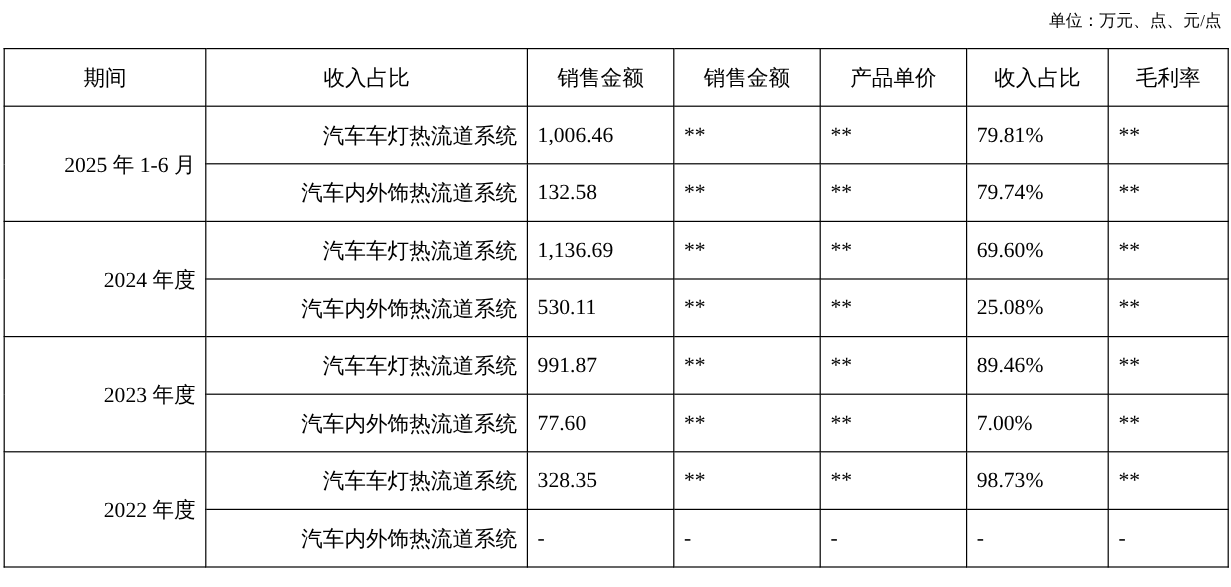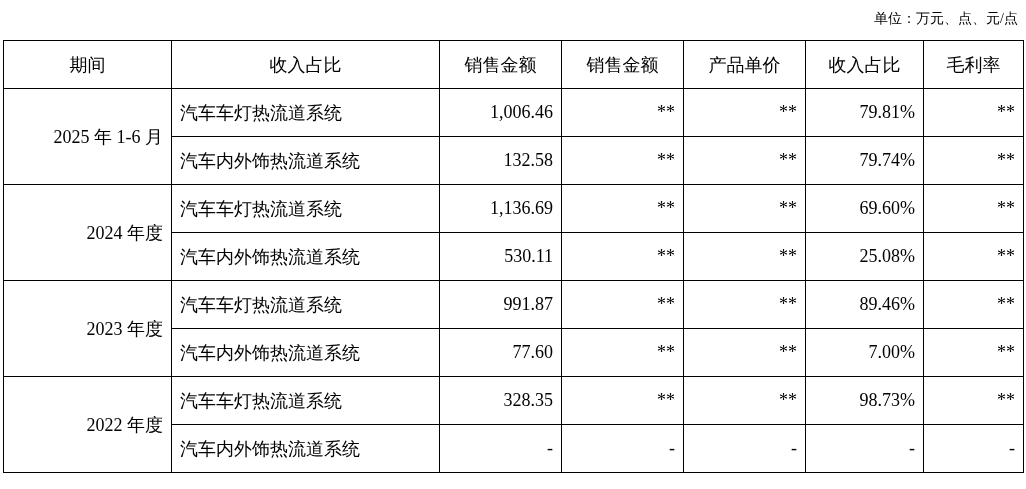--- a/index.html
+++ b/index.html
@@ -58,24 +58,23 @@
   .col-qty      { width: 122px; }
   .col-price    { width: 122px; }
   .col-share    { width: 118px; }
   .col-margin   { width: 100px; }
 
   td.period-cell {
     text-align: right;
     vertical-align: middle;
   }
   td.product-cell {
-    text-align: left;
+    text-align: right;
   }
   td.num-cell {
-    text-align: right;
     padding-right: 10px;
   }
 </style>
 </head>
 <body>
 
 <div class="page">
 
   <div class="unit-note">单位：万元、点、元/点</div>
 

